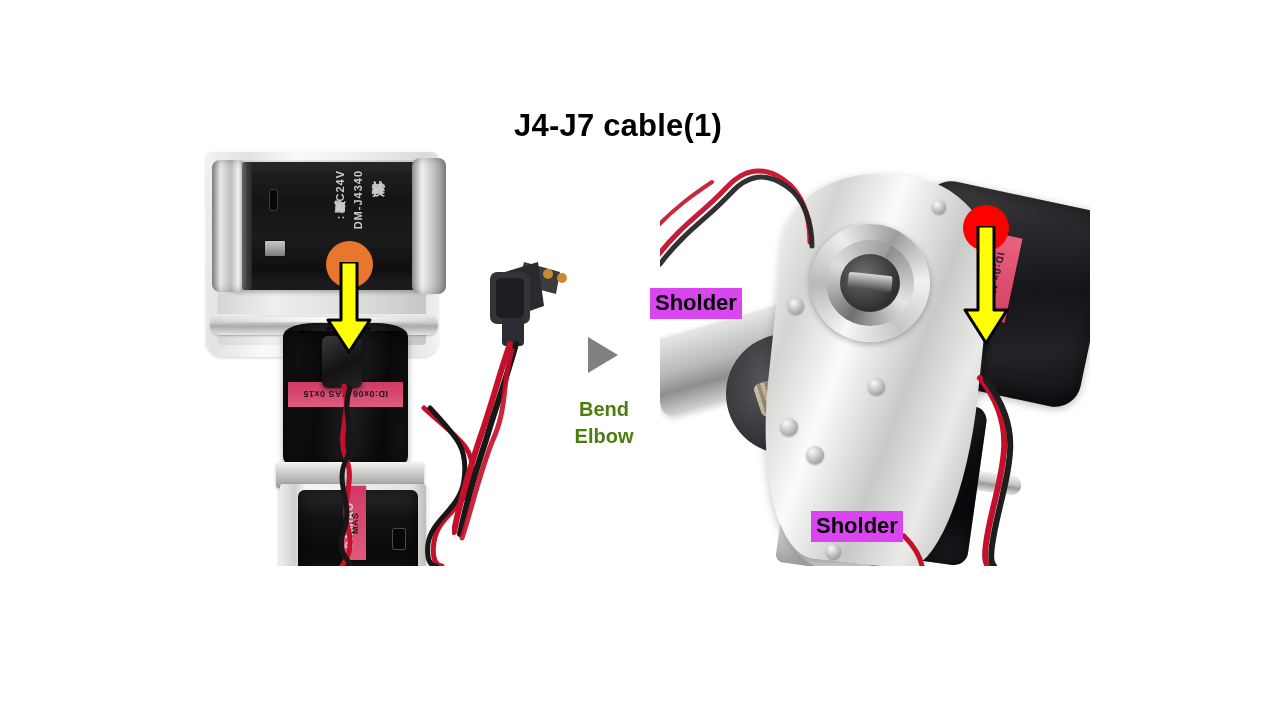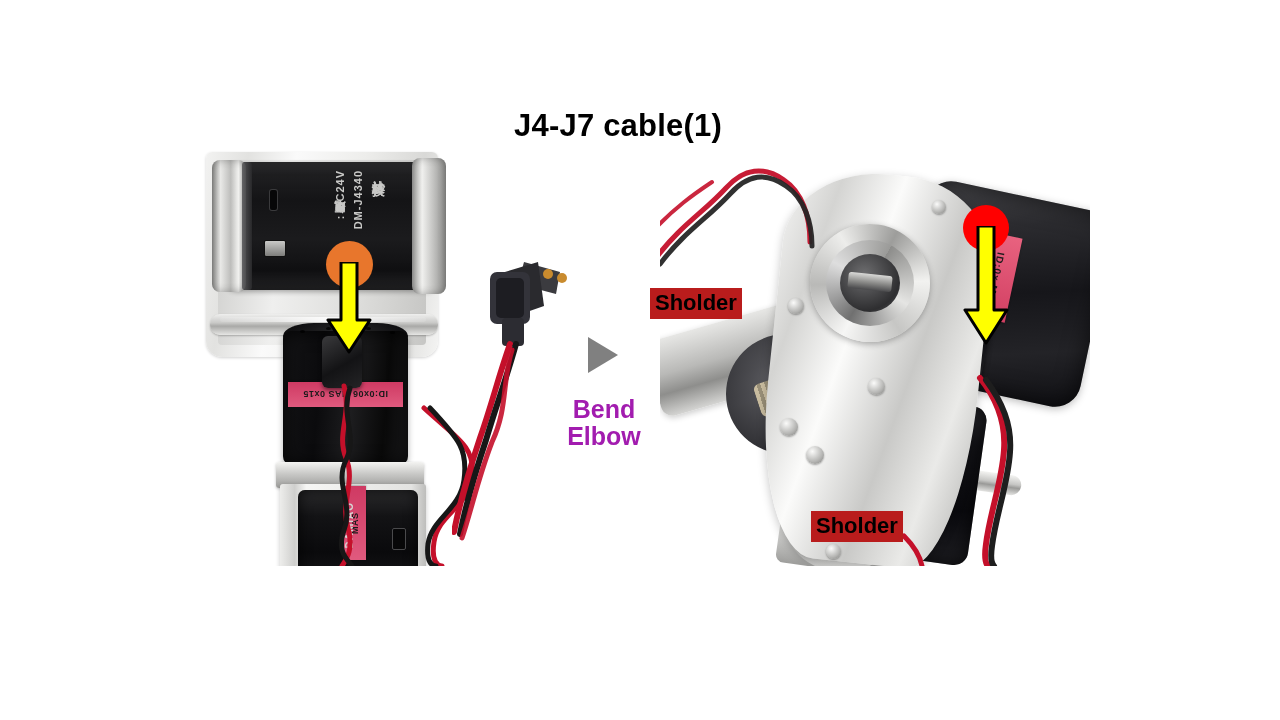--- a/index.html
+++ b/index.html
@@ -256,35 +256,35 @@
   .dot{position:absolute;border-radius:50%;}
   #marker-orange{left:326px;top:241px;width:47px;height:47px;background:#e8762c;}
   #marker-red{left:963px;top:205px;width:46px;height:46px;background:#ff0000;}
 
   .arrow-svg{position:absolute;}
   #arrow-left{left:325px;top:262px;width:48px;height:92px;}
   #arrow-right{left:962px;top:226px;width:48px;height:120px;}
 
   
   .hl{
-    position:absolute;background:#b91c1c;color:#000;
+    position:absolute;background:#d946ef;color:#000;
     font-size:22px;font-weight:700;line-height:1;
     padding:4px 5px 5px 5px;white-space:nowrap;
   }
   #label-sholder{left:650px;top:288px;}
   #label-forearm{left:811px;top:511px;}
 
   
   #transition-triangle{
     position:absolute;left:588px;top:337px;width:0;height:0;
     border-left:30px solid #808080;border-top:18px solid transparent;border-bottom:18px solid transparent;
   }
   #transition-caption{
     position:absolute;left:540px;top:396px;width:128px;text-align:center;
-    font-size:25px;font-weight:700;color:#a21caf;line-height:27px;
+    font-size:20px;font-weight:700;color:#4d7c0f;line-height:27px;
   }
 </style>
 </head>
 <body>
 
 <div class="stage">
 
   <div id="slide-title">J4-J7 cable(1)</div>
 
   <div class="photo" id="photo-left">

